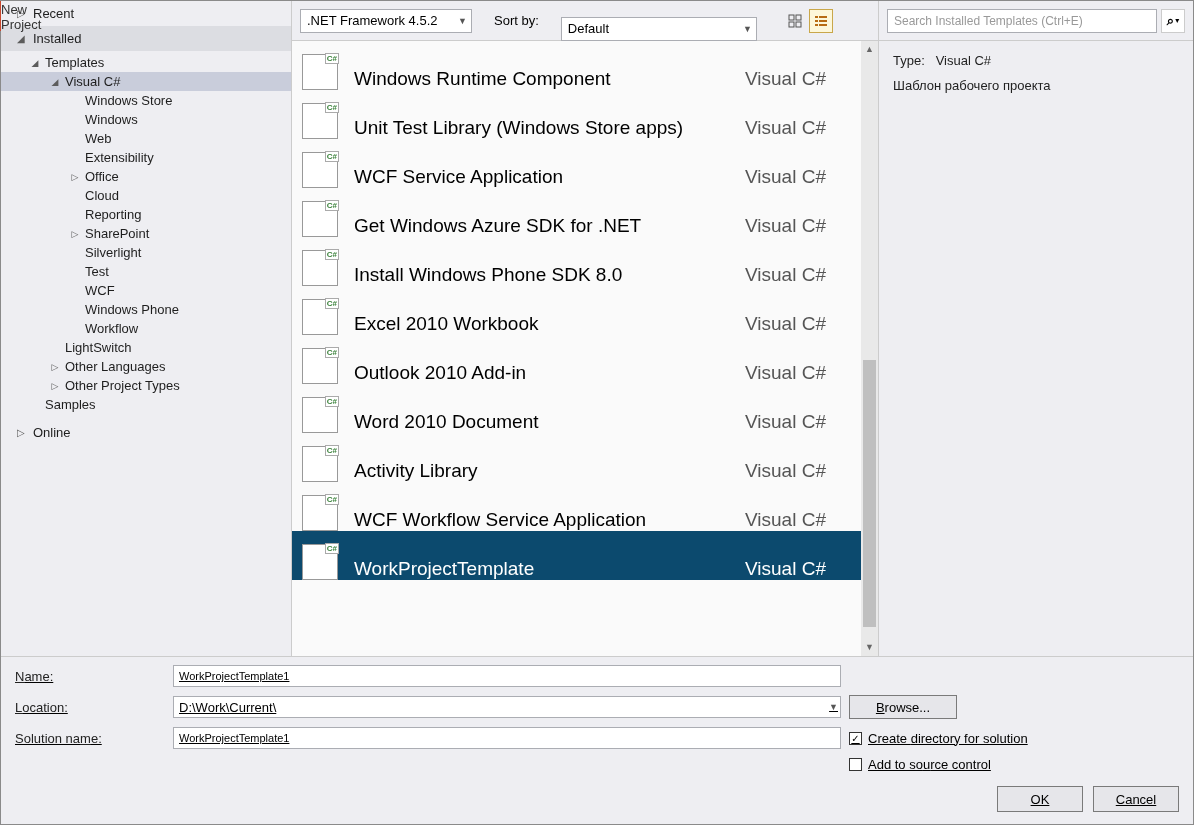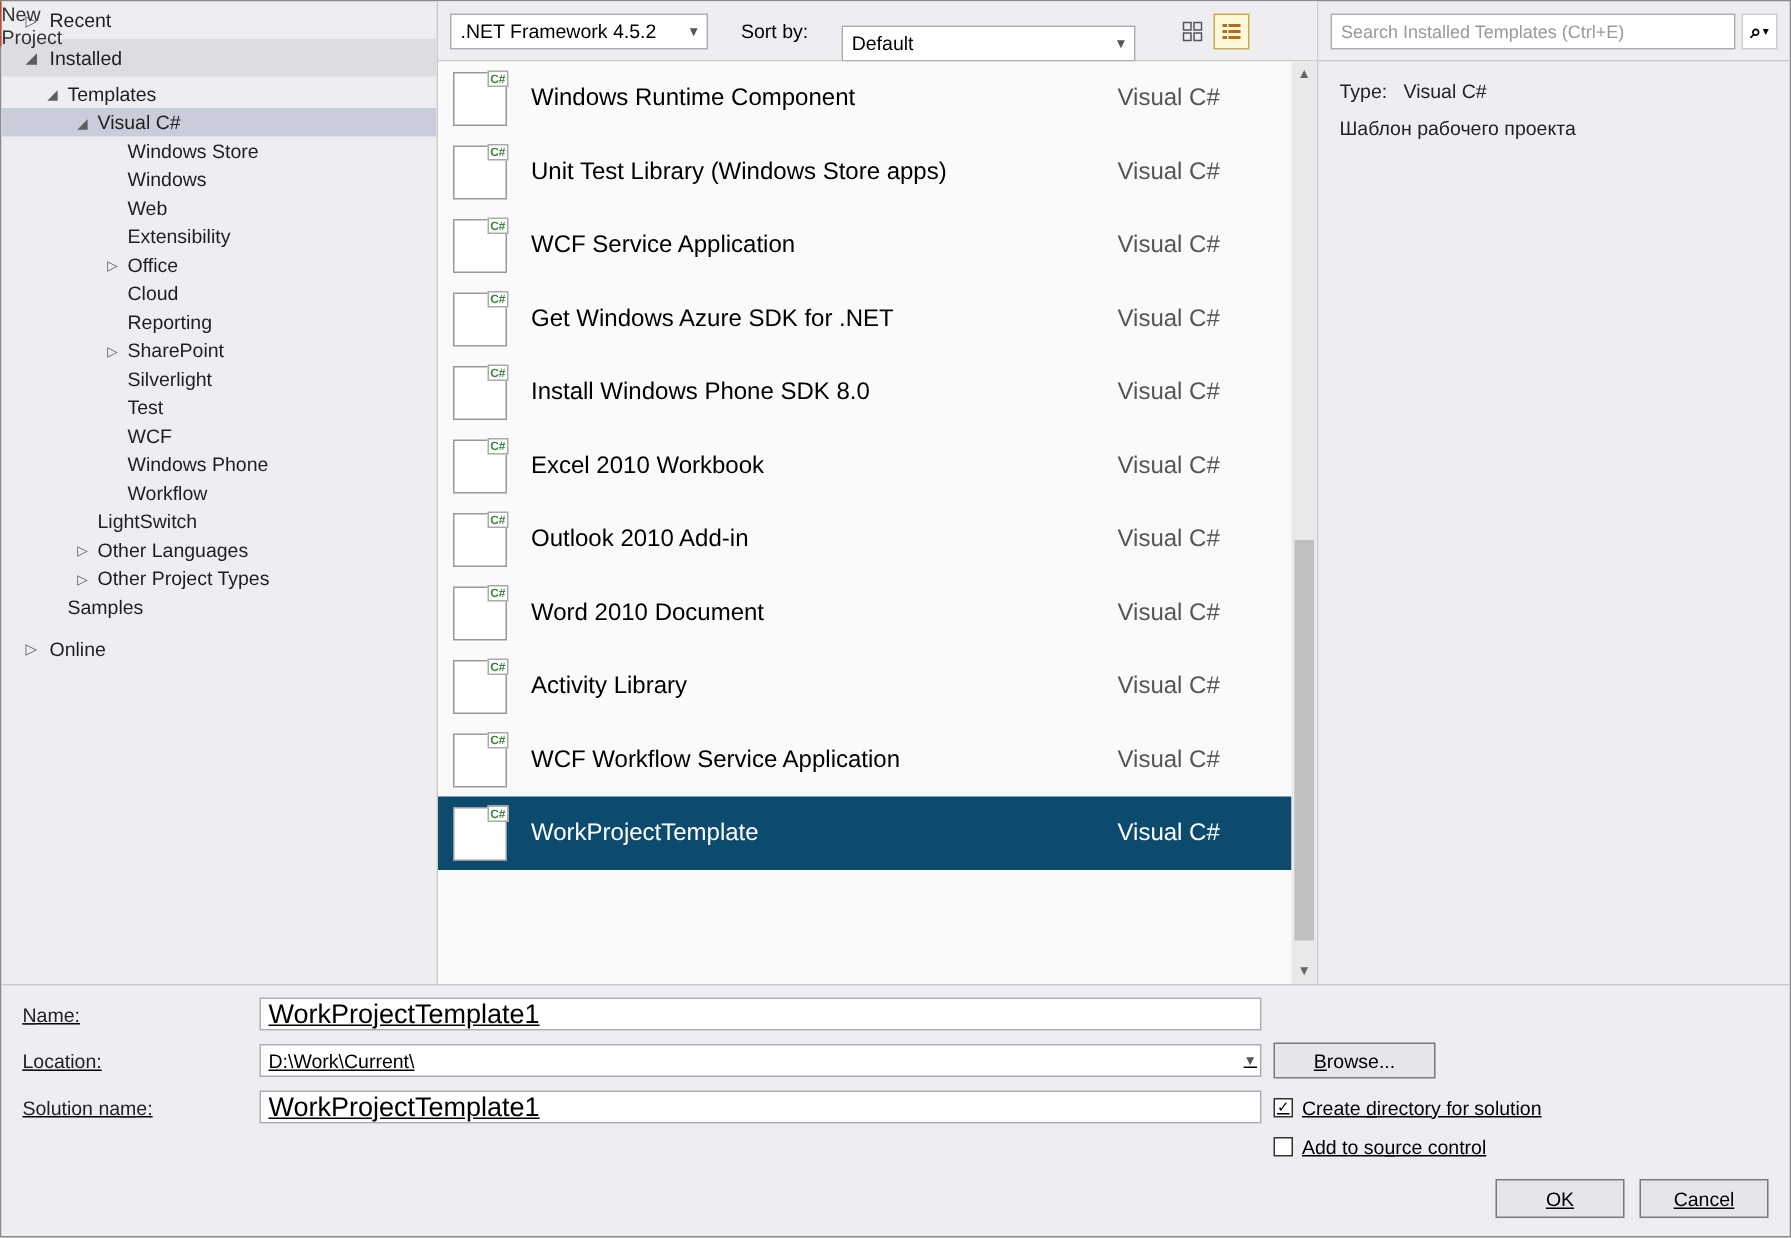--- a/index.html
+++ b/index.html
@@ -93,23 +93,23 @@
     width: 24px; height: 24px; border: 1px solid transparent;
     display: flex; align-items: center; justify-content: center;
     font-size: 14px; cursor: pointer;
   }
   .view-btn.active { border: 1px solid #c9a74a; background: #fdf7da; }
   .template-list {
     flex: 1; overflow-y: auto; background: #fafafa;
     position: relative;
   }
   .template-row {
-    display: flex; align-items: center;
+    display: flex; align-items: flex-end;
     height: 49px; padding: 0 16px 0 10px;
-    cursor: pointer; font-size: 16px;
+    cursor: pointer; font-size: 19px;
   }
   .template-row.selected {
     background: #0c4a6e; color: #fff;
   }
   .template-row .t-icon {
     width: 36px; height: 36px; margin-right: 16px;
     flex-shrink: 0; background: #fff;
     border: 1px solid #999;
     display: flex; align-items: center; justify-content: center;
     font-size: 10px; font-weight: bold; color:#3b823b;
@@ -166,21 +166,21 @@
   .form-grid {
     display: grid;
     grid-template-columns: 150px 1fr 330px;
     gap: 8px 8px;
     align-items: center;
     font-size: 13px;
   }
   .form-label { color: #222; }
   .text-input {
     height: 22px; border: 1px solid #abadb3; background: #fff;
-    padding: 0 5px; font-size: 18px; width: 100%;
+    padding: 0 5px; font-size: 11px; width: 100%;
     display:flex; align-items:center;
   }
   .combo-input {
     height: 22px; border: 1px solid #abadb3; background: #fff;
     display: flex; align-items: center; padding: 0 2px 0 5px;
     font-size: 13px; justify-content: space-between;
   }
   .browse-btn {
     height: 24px; width:108px; border: 1px solid #7a7a7a; background: #e6e6ea;
     font-size: 13px; cursor: pointer;

